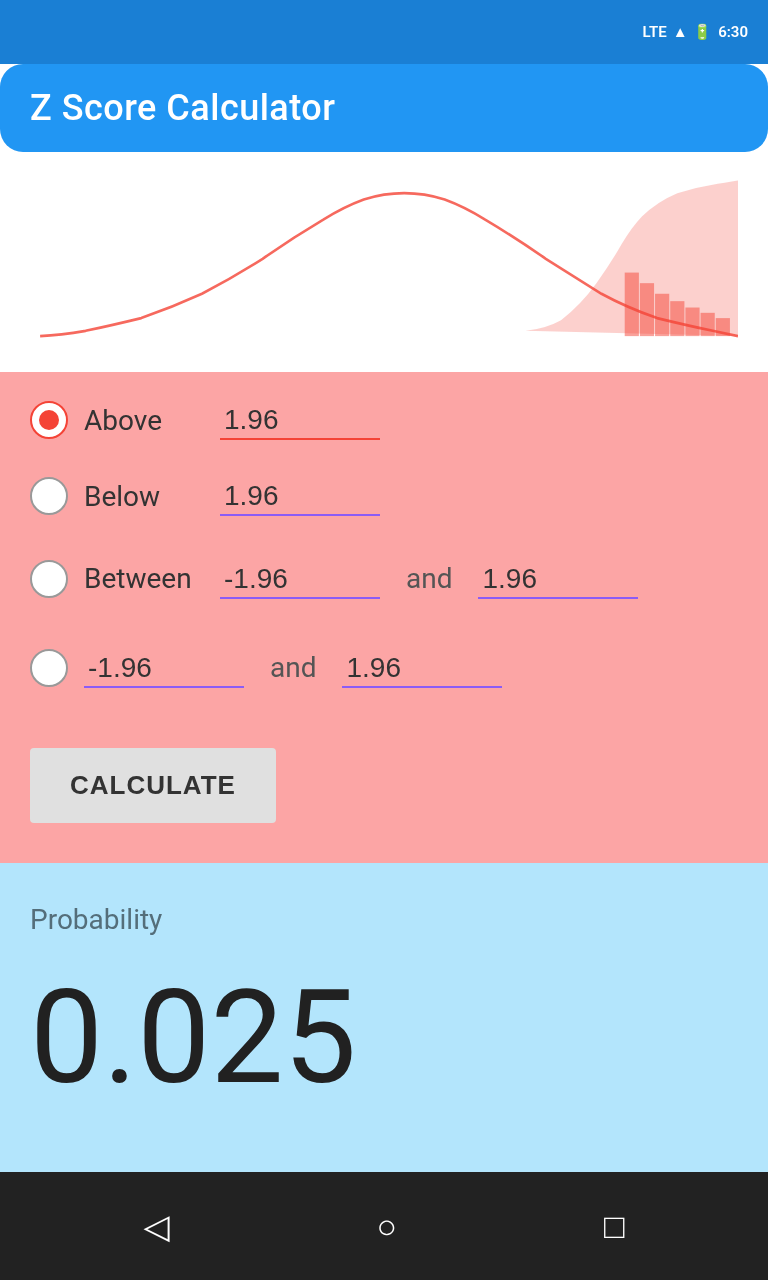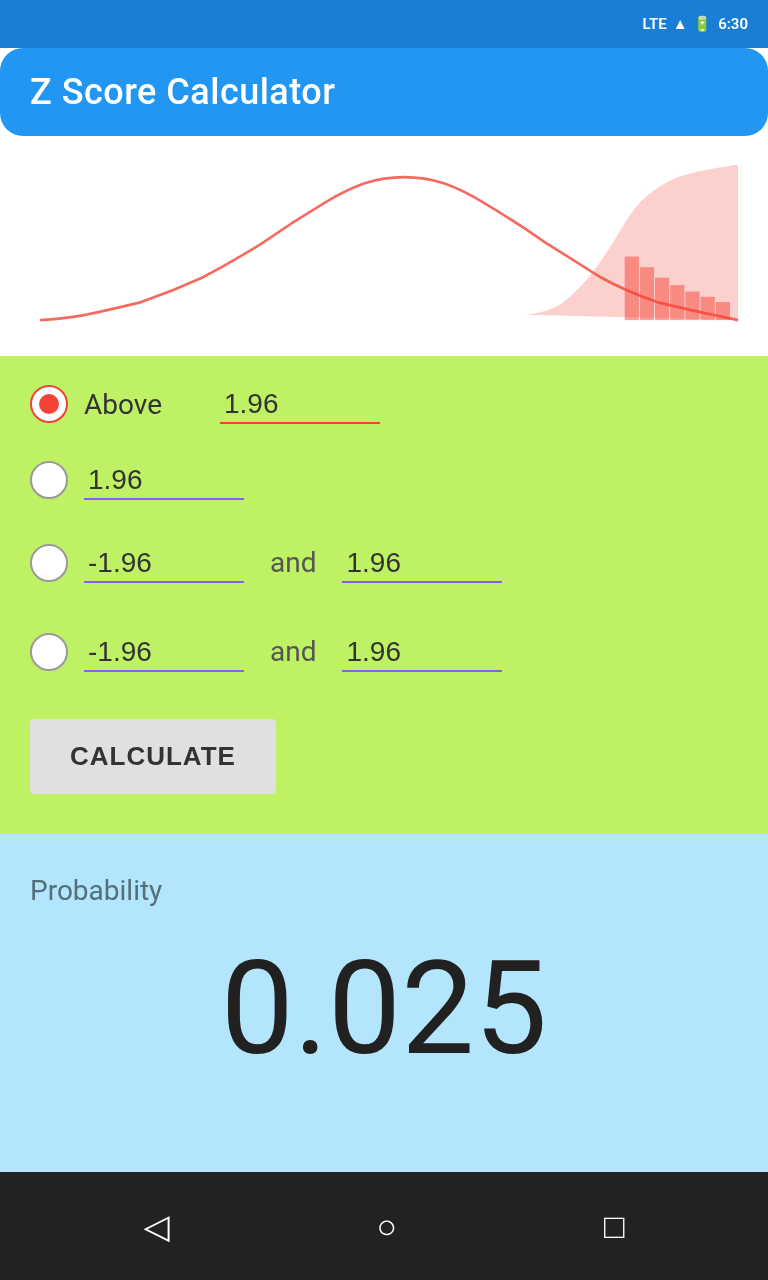--- a/index.html
+++ b/index.html
@@ -8,21 +8,21 @@
       width: 768px;
       min-height: 1280px;
       font-family: 'Roboto', Arial, sans-serif;
       background: #fff;
       overflow-x: hidden;
     }
 
     
     .status-bar {
       background: #1a7fd4;
-      height: 48px;
+      height: 64px;
       display: flex;
       align-items: center;
       justify-content: flex-end;
       padding: 0 20px;
       gap: 8px;
     }
     .status-bar-icons {
       display: flex;
       align-items: center;
       gap: 6px;
@@ -50,21 +50,21 @@
     
     .chart-area {
       background: #fff;
       padding: 20px 30px 10px;
       height: 220px;
       position: relative;
     }
 
     
     .form-area {
-      background: #bef264;
+      background: #fca5a5;
       padding: 10px 30px 30px;
     }
 
     .radio-row {
       display: flex;
       align-items: center;
       padding: 18px 0;
       gap: 16px;
     }
 
@@ -112,21 +112,21 @@
     }
 
     .and-label {
       font-size: 28px;
       color: #555;
       margin: 10px 10px;
     }
 
     
     .btn-calculate {
-      margin: 23px 0 10px;
+      margin: 36px 0 10px;
       background: #e0e0e0;
       border: none;
       border-radius: 4px;
       padding: 22px 40px;
       font-size: 26px;
       font-weight: 700;
       color: #333;
       letter-spacing: 1px;
       cursor: pointer;
       text-transform: uppercase;
@@ -140,21 +140,21 @@
     }
     .probability-label {
       font-size: 28px;
       color: #546e7a;
       margin-bottom: 30px;
     }
     .probability-value {
       font-size: 130px;
       font-weight: 400;
       color: #212121;
-      text-align: center;
+      text-align: left;
       line-height: 1.1;
       margin-top: 20px;
     }
 
     
     .bottom-nav {
       background: #222;
       height: 108px;
       display: flex;
       align-items: center;
@@ -224,40 +224,42 @@
   
   <div class="radio-row">
     <div class="radio-btn selected"></div>
     <span class="radio-label">Above</span>
     <input class="input-field active" type="text" value="1.96" style="">
   </div>
 
   
   <div class="radio-row">
     <div class="radio-btn"></div>
+    <span class="radio-label">Below</span>
+    <input class="input-field" type="text" value="1.96" style="">
+  </div>
+
+  
+  <div class="radio-row">
+    <div class="radio-btn"></div>
+    <span class="radio-label">Between</span>
+    <input class="input-field" type="text" value="-1.96" style="">
+    <span class="and-label">and</span>
     <input class="input-field" type="text" value="1.96" style="">
   </div>
 
   
   <div class="radio-row">
     <div class="radio-btn"></div>
     <input class="input-field" type="text" value="-1.96" style="">
     <span class="and-label">and</span>
     <input class="input-field" type="text" value="1.96" style="">
   </div>
 
   
-  <div class="radio-row">
-    <div class="radio-btn"></div>
-    <input class="input-field" type="text" value="-1.96" style="">
-    <span class="and-label">and</span>
-    <input class="input-field" type="text" value="1.96" style="">
-  </div>
-
-  
   <button class="btn-calculate">CALCULATE</button>
 
 </div>
 
 <div class="probability-area">
   <div class="probability-label">Probability</div>
   <div class="probability-value">0.025</div>
 </div>
 
 <div style="height: 108px;"></div>

